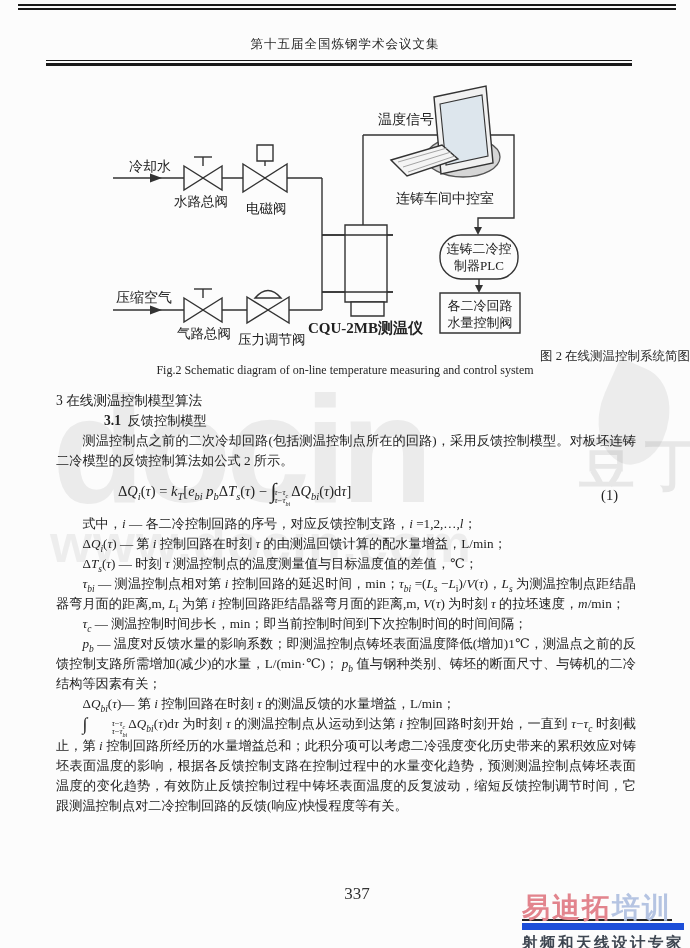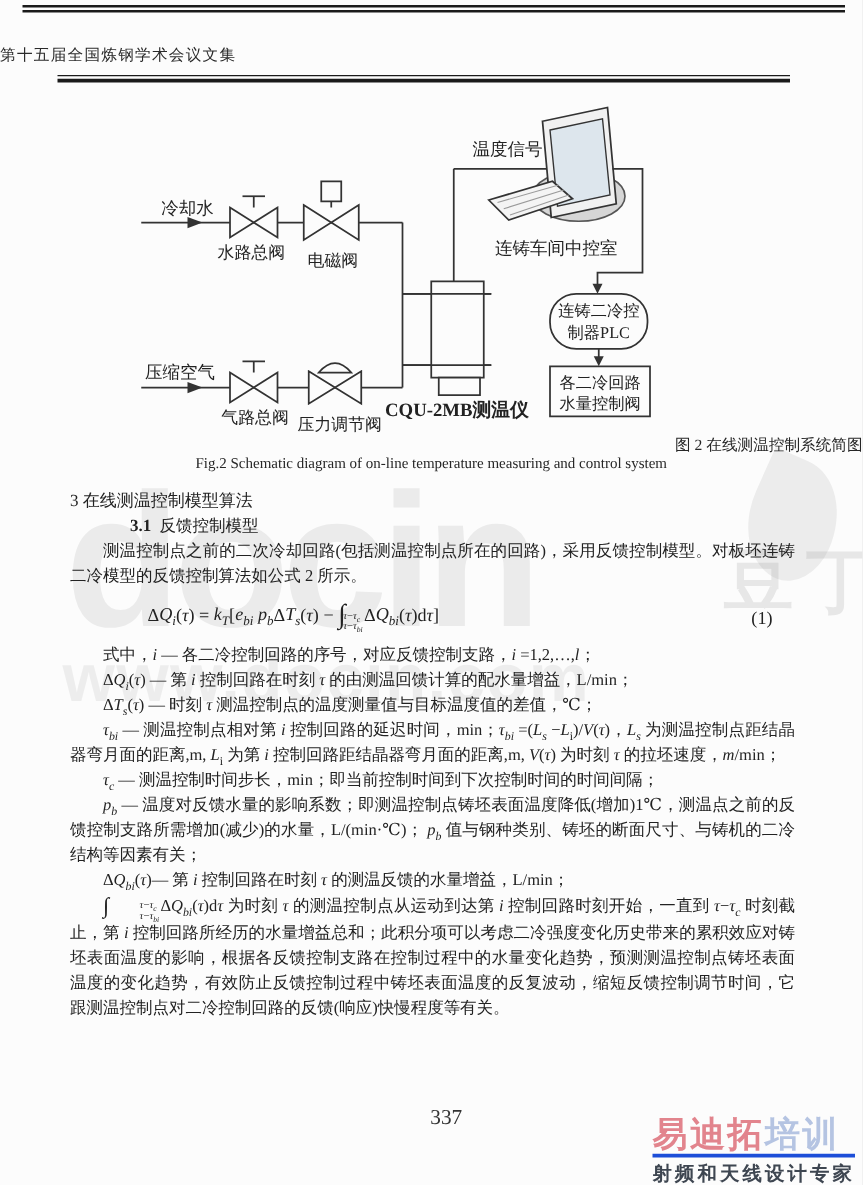--- a/index.html
+++ b/index.html
@@ -1,21 +1,21 @@
 <!DOCTYPE html>
 <html><head>
 <meta charset="utf-8">
 <style>
   html,body{margin:0;padding:0;background:#e9e9e9;}
   .page{position:relative;width:690px;height:948px;background:#fcfcfc;overflow:hidden;
         font-family:"Liberation Serif","DejaVu Serif",serif;color:#222;}
   .rule{position:absolute;background:#1a1a1a;}
   .top-rule-1{left:18px;right:14px;top:4px;height:1.5px;}
   .top-rule-2{left:18px;right:14px;top:8px;height:1.5px;}
-  .header{position:absolute;left:0;top:36px;width:100%;
+  .header{position:absolute;left:0;top:36px;width:100%;text-align:center;
           font-size:12.5px;letter-spacing:1px;color:#2a2a2a;}
   .header-rule-thin{left:46px;width:586px;top:60px;height:1px;}
   .header-rule-thick{left:46px;width:586px;top:63px;height:2.5px;}
 
   
   .wm{position:absolute;z-index:1;pointer-events:none;white-space:nowrap;
       font-family:"Liberation Sans","DejaVu Sans",sans-serif;font-weight:bold;color:#7d7d7d;}
   .wm-docin{left:52px;top:362px;font-size:152px;opacity:0.13;letter-spacing:-6px;}
   .wm-leaf{left:598px;top:368px;width:72px;height:96px;background:#8d8d8d;opacity:0.14;
            border-radius:0 72% 48% 72%;transform:rotate(24deg);}
@@ -50,21 +50,21 @@
   .lims .up,.lims .dn{display:block;}
   .def .intg{font-size:135%;}
   .def .lims{vertical-align:-6px;}
 
   .pageno{position:absolute;left:0;top:884px;width:100%;text-align:center;
           font-size:17px;color:#333;z-index:2;margin-left:12px;}
 
   .logo{position:absolute;right:6px;top:893px;text-align:left;z-index:3;
         font-family:"Liberation Sans","DejaVu Sans",sans-serif;}
   .logo-line1{font-size:28px;font-weight:bold;letter-spacing:2px;
-              border-bottom:3px solid #1d4ed8;padding-bottom:1px;line-height:1.05;}
+              border-bottom:7px solid #1d4ed8;padding-bottom:1px;line-height:1.05;text-decoration:underline;}
   .logo-pink{color:#e2848d;}
   .logo-blue{color:#b5c4e2;}
   .logo-line2{font-size:15.5px;font-weight:bold;color:#3e4651;letter-spacing:2.5px;
               margin-top:3px;font-family:"Liberation Serif",serif;}
 </style>
 </head>
 <body>
 
 <div class="page">
 

